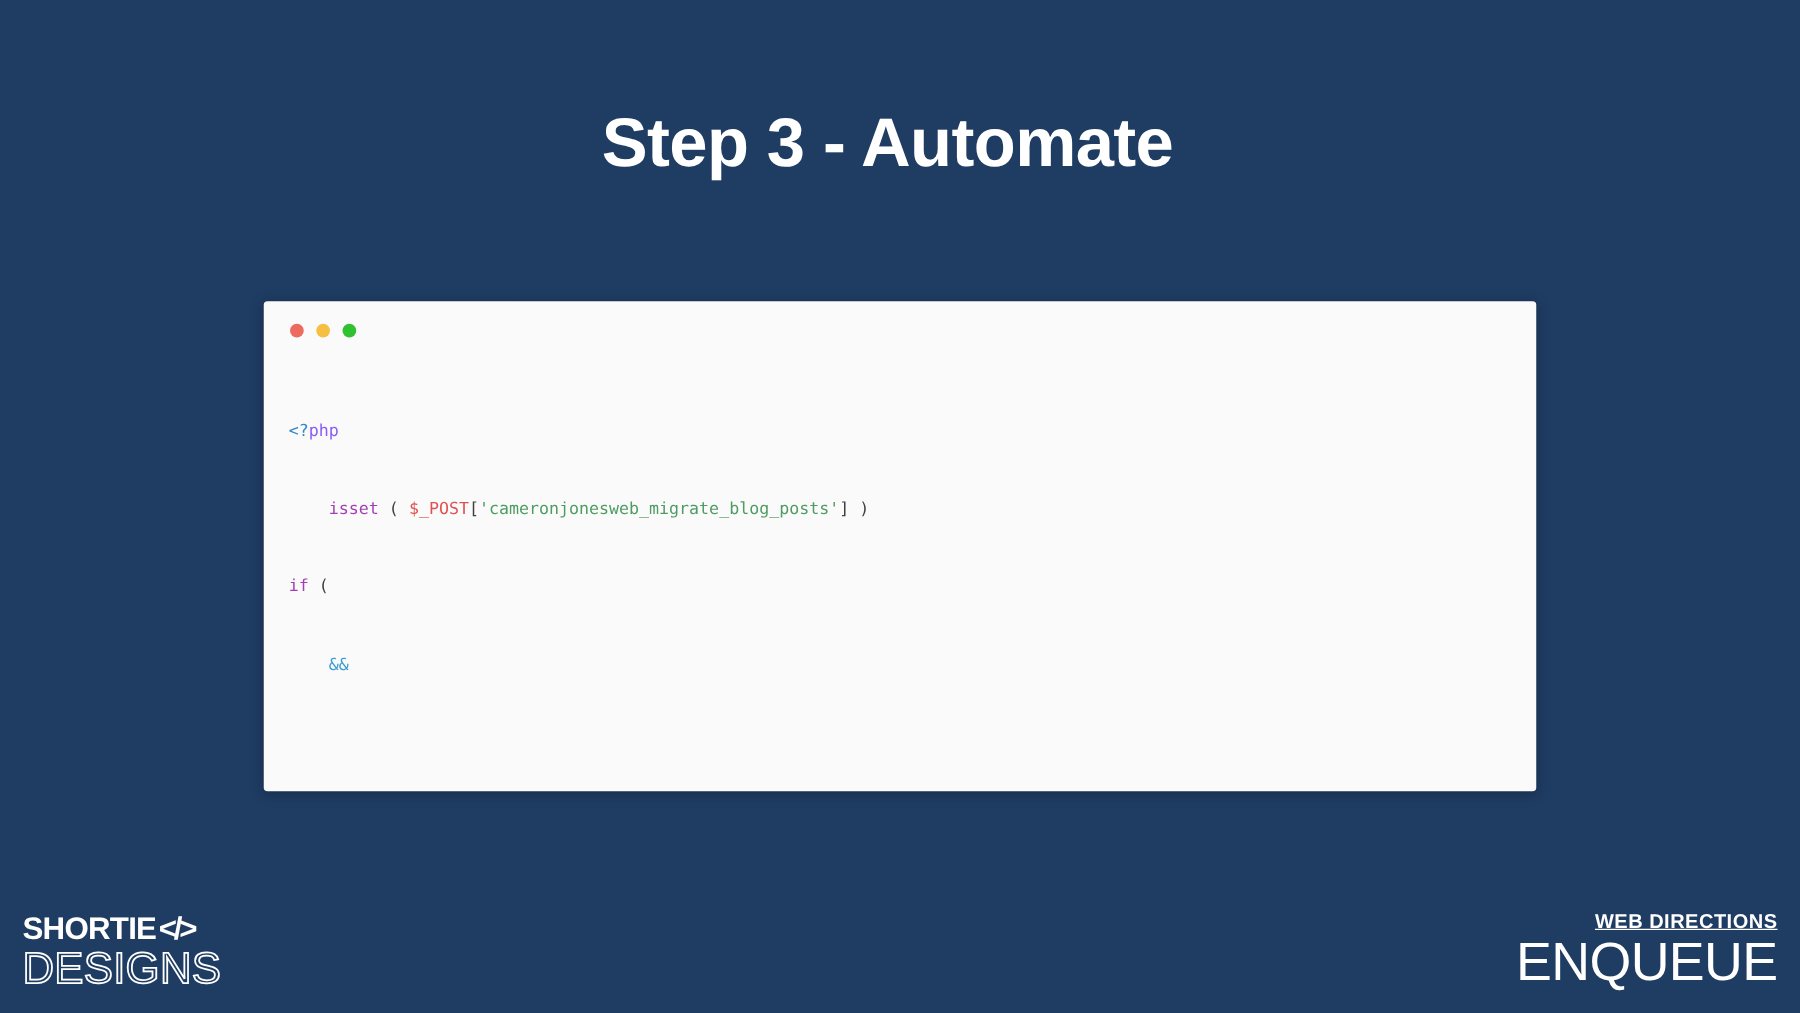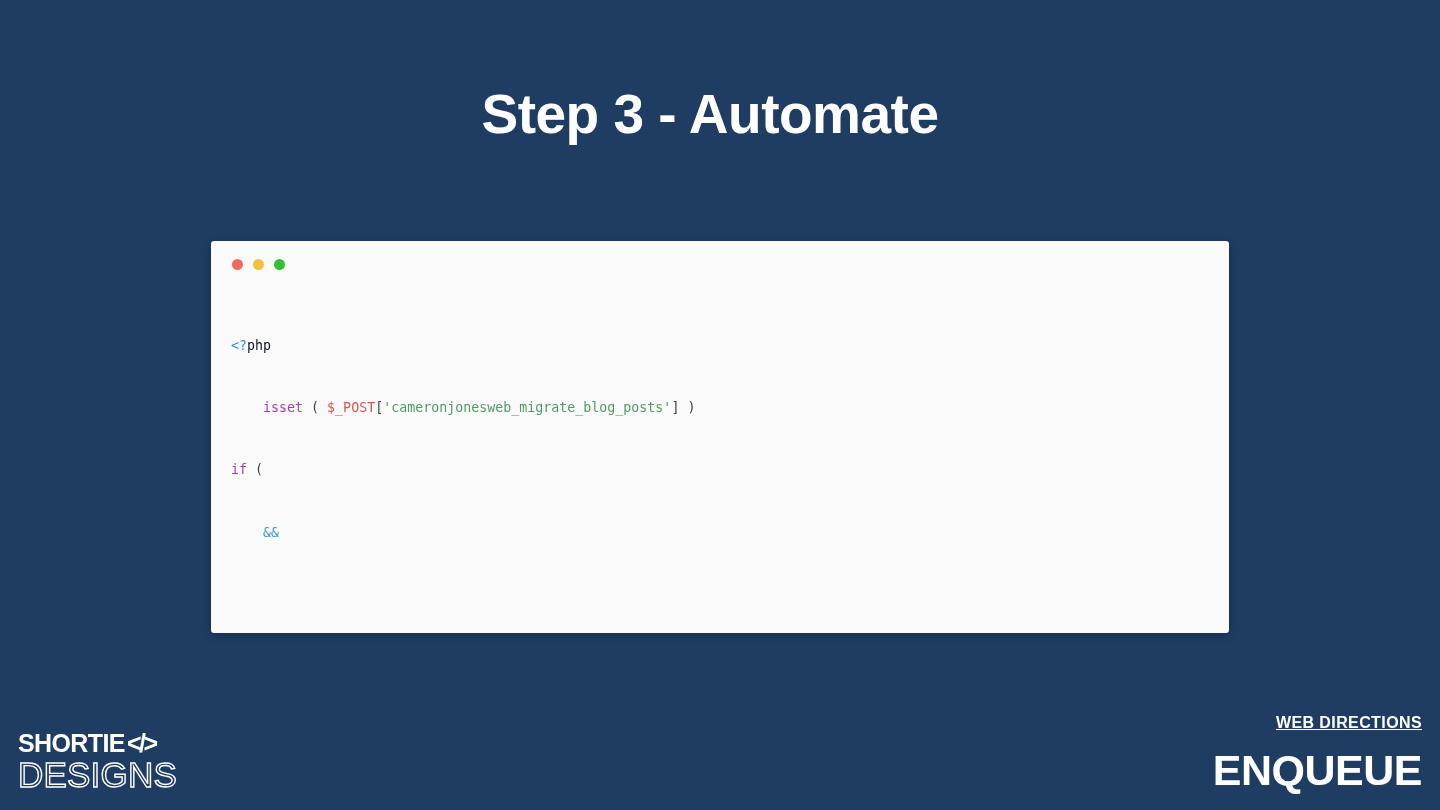--- a/index.html
+++ b/index.html
@@ -68,21 +68,21 @@
     font-size: 13.3px;
     line-height: 20.8px;
     white-space: pre;
     color: #3f3f3f;
     letter-spacing: 0px;
   }
   #code-block .ln { display: block; height: 20.8px; }
 
   
   .t-tagopen  { color: #2f87c8; }
-  .t-tagname  { color: #0f172a; }
+  .t-tagname  { color: #8b5cf6; }
   .t-keyword  { color: #a33fb5; }
   .t-var      { color: #e05252; }
   .t-string   { color: #4f9c63; }
   .t-op       { color: #3b9ad4; }
   .t-punct    { color: #3f3f3f; }
   .t-bracket  { color: #3f3f3f; }
 
   
   #logo-shortie {
     position: absolute;
@@ -123,23 +123,23 @@
     line-height: 1;
   }
   #logo-enqueue .row1 {
     font-size: 16px;
     font-weight: bold;
     letter-spacing: 0.4px;
     text-decoration: underline;
   }
   #logo-enqueue .row2 {
     font-size: 43px;
-    font-weight: bold;
+    font-weight: normal;
     letter-spacing: -0.5px;
-    margin-top: 18px;
+    margin-top: 3px;
   }
 </style>
 </head>
 <body>
 
 <div id="slide-title">Step 3 - Automate</div>
 
 <div id="code-card">
 
   <div id="window-dots">

